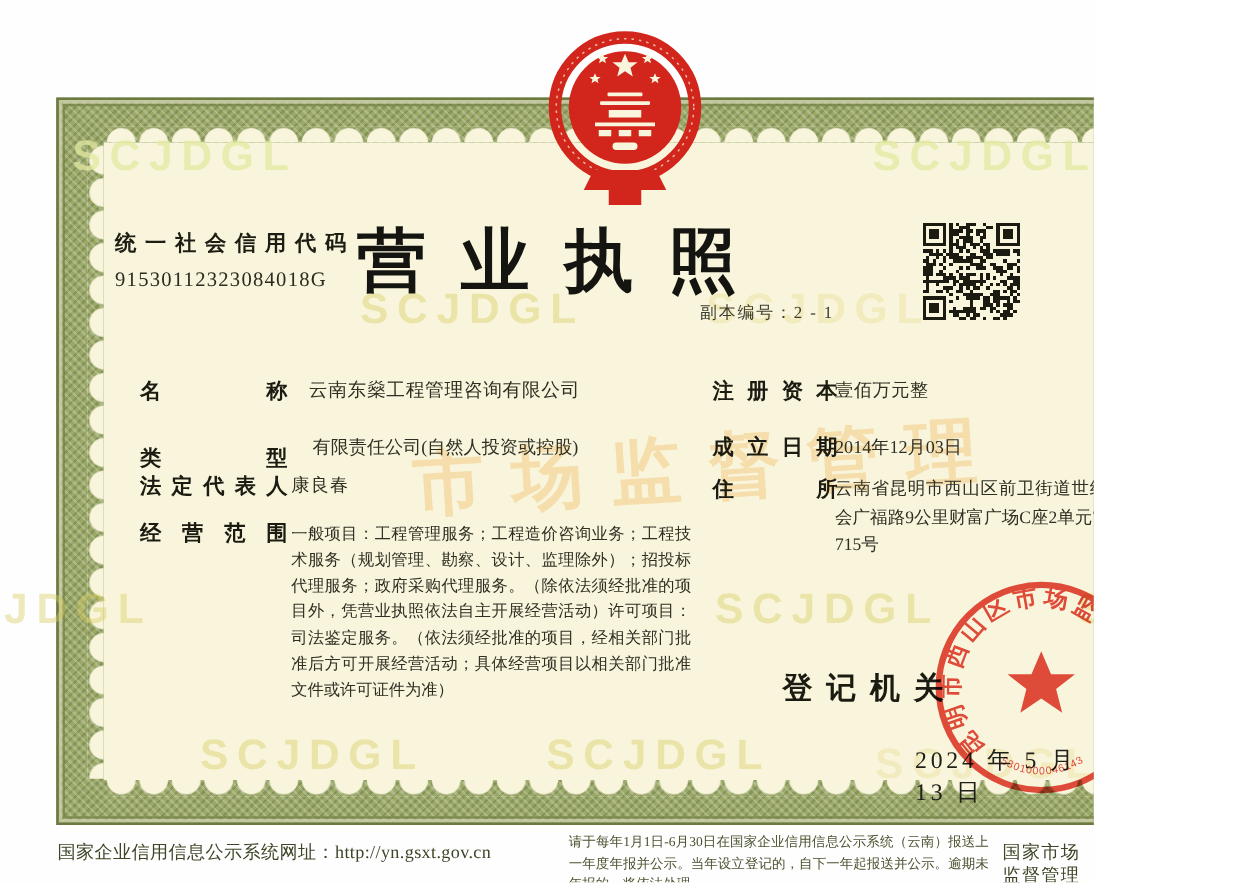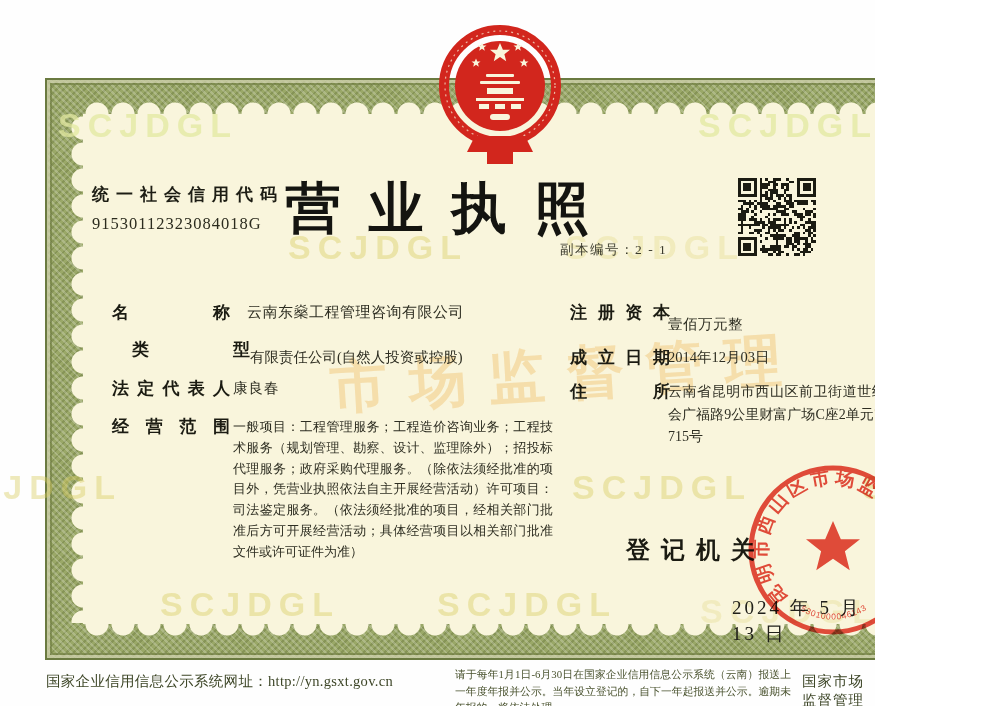--- a/index.html
+++ b/index.html
@@ -49,21 +49,21 @@
 
   
   .lbl{position:absolute;font-size:17px;font-weight:bold;color:#1b1b12;text-align:justify;text-align-last:justify;}
   .lbl-l{left:112px;width:118px;}
   .lbl-r{left:570px;width:100px;}
   .val{position:absolute;font-family:"Liberation Serif",serif;color:#2e2e22;}
   .v-name{left:247px;top:303px;font-size:15px;letter-spacing:.5px;}
   .v-type{left:250px;top:348px;font-size:14.5px;}
   .v-legal{left:233px;top:379px;font-size:14.5px;letter-spacing:1px;}
   .v-scope{left:233px;top:417px;width:320px;font-size:13px;line-height:1.6;text-align:justify;}
-  .v-capital{left:668px;top:303px;font-size:14.5px;letter-spacing:.5px;margin-top:12px;}
+  .v-capital{left:668px;top:303px;font-size:14.5px;letter-spacing:.5px;}
   .v-date{left:668px;top:348px;font-size:14.5px;}
   .v-addr{left:668px;top:381px;width:276px;font-size:14px;line-height:1.62;text-align:justify;}
 
   .reg-label{position:absolute;left:626px;top:534px;font-size:24px;font-weight:bold;letter-spacing:11px;color:#1b1b12;}
   .issue-date{position:absolute;left:732px;top:595px;font-family:"Liberation Serif",serif;font-size:19px;letter-spacing:3px;color:#20201a;}
 
   
   .seal{position:absolute;left:745px;top:462px;width:176px;height:176px;opacity:.88;mix-blend-mode:multiply;}
   .seal svg{width:100%;height:100%;display:block;}
 
@@ -484,21 +484,21 @@
           <rect x="21" y="28" width="1" height="1"></rect>
           <rect x="22" y="28" width="1" height="1"></rect>
           <rect x="24" y="28" width="1" height="1"></rect>
         </g>
     </svg>
   </div>
 
   <div class="lbl lbl-l" style="top:301px;">名称</div>
   <div class="val v-name">云南东燊工程管理咨询有限公司</div>
 
-  <div class="lbl lbl-l" style="top:338px;margin-left:20px;">类型</div>
+  <div class="lbl lbl-l" style="top:355px;">类型</div>
   <div class="val v-type">有限责任公司(自然人投资或控股)</div>
 
   <div class="lbl lbl-l" style="top:377px;">法定代表人</div>
   <div class="val v-legal">康良春</div>
 
   <div class="lbl lbl-l" style="top:415px;">经营范围</div>
   <div class="val v-scope">一般项目：工程管理服务；工程造价咨询业务；工程技术服务（规划管理、勘察、设计、监理除外）；招投标代理服务；政府采购代理服务。（除依法须经批准的项目外，凭营业执照依法自主开展经营活动）许可项目：司法鉴定服务。（依法须经批准的项目，经相关部门批准后方可开展经营活动；具体经营项目以相关部门批准文件或许可证件为准）</div>
 
   <div class="lbl lbl-r" style="top:301px;">注册资本</div>
   <div class="val v-capital">壹佰万元整</div>

